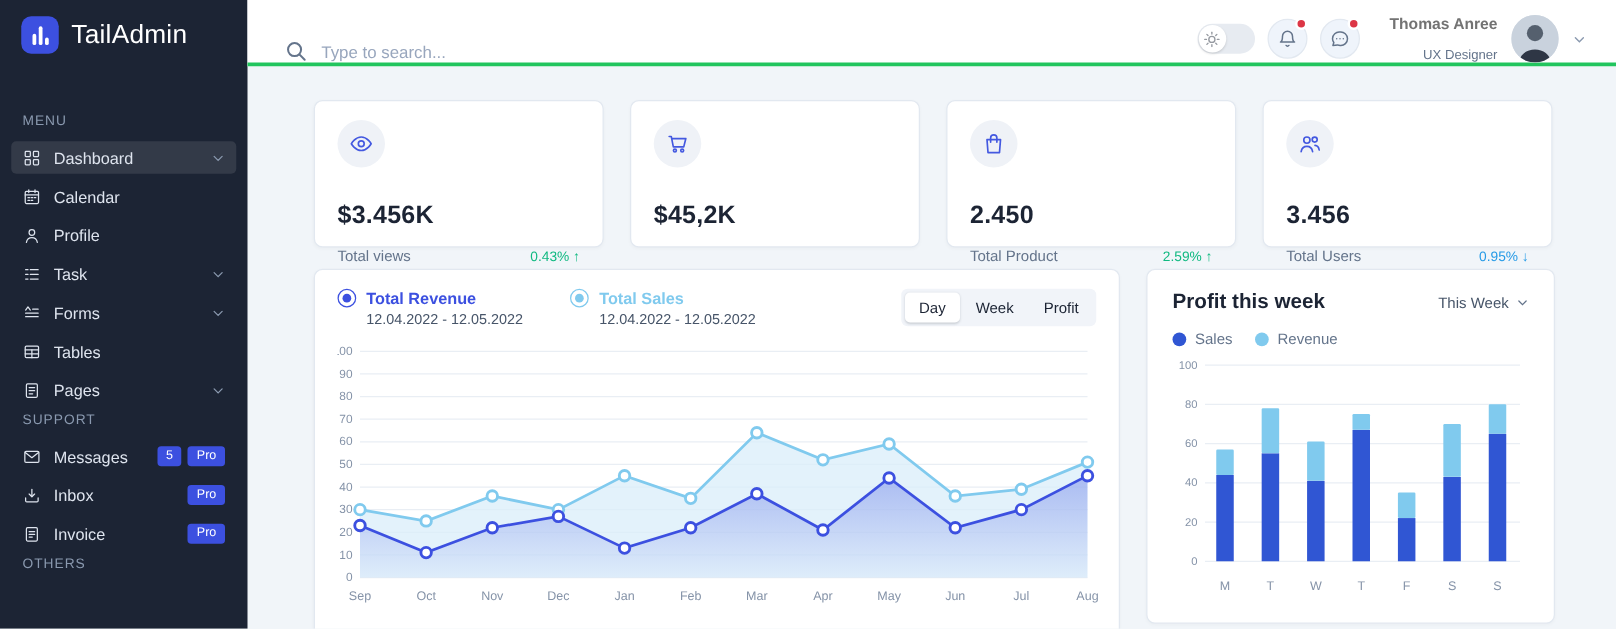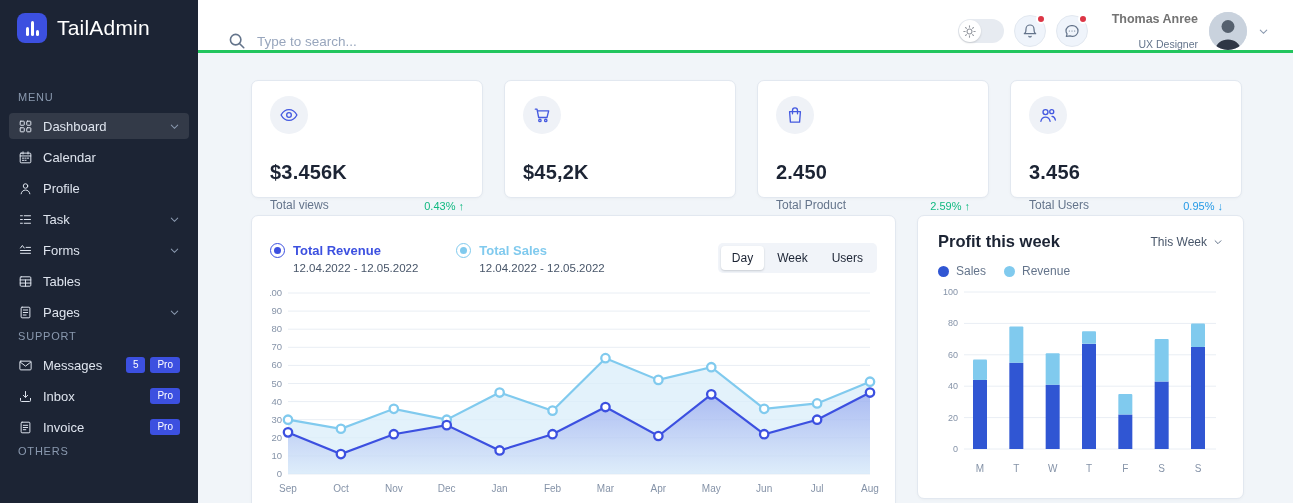--- a/index.html
+++ b/index.html
@@ -49,21 +49,21 @@
   .stat-card { height:118px; padding:15px 18px 14px; }
   .stat-icon { width:38px; height:38px; border-radius:50%; background:#EFF2F7; display:flex; align-items:center; justify-content:center; color:#3C50E0; }
   .stat-value { margin-top:27px; font-size:20px; font-weight:bold; color:#1C2434; letter-spacing:.2px; }
   .stat-bottom { display:flex; justify-content:space-between; align-items:flex-end; margin-top:14px; }
   .stat-label { font-size:12px; color:#64748B; }
   .stat-delta { font-size:11px; font-weight:500; display:flex; align-items:center; gap:3px; }
 
   
   .charts-row { display:flex; gap:21px; margin-top:17px; align-items:flex-start; }
   .area-card { width:645px; flex:0 0 645px; padding:15px 18px 18px; }
-  .area-head { display:flex; align-items:flex-start;margin-top:12px; }
+  .area-head { display:flex; align-items:flex-start; }
   .legend-block { margin-right:38px; }
   .legend-top { display:flex; align-items:center; gap:8px; }
   .radio-ring { width:15px; height:15px; border-radius:50%; border:1px solid; display:flex; align-items:center; justify-content:center; }
   .radio-dot { width:7px; height:7px; border-radius:50%; }
   .legend-name { font-size:13px; font-weight:bold; }
   .legend-period { font-size:11.5px; color:#475569; margin-top:4px; padding-left:23px; }
   .seg-control { margin-left:auto; background:#F1F4F9; border-radius:5px; padding:3px; display:flex; gap:2px; }
   .seg-btn { font-size:12px; color:#1C2434; padding:5px 11px; border-radius:4px; cursor:pointer; white-space:nowrap; }
   .seg-btn.active { background:#fff; box-shadow:0 1px 2px rgba(16,25,40,.18); font-weight:500; }
   .bar-card { flex:1; padding:16px 20px; }
@@ -389,21 +389,21 @@
               <span class="radio-ring" style="border-color: rgb(128, 202, 238);">
                   <span class="radio-dot" style="background: rgb(128, 202, 238);"></span>
                 </span>
               <span class="legend-name" style="color: rgb(128, 202, 238);">Total Sales</span>
             </div>
             <div class="legend-period">12.04.2022 - 12.05.2022</div>
           </div>
           <div class="seg-control">
               <span class="seg-btn active">Day</span>
               <span class="seg-btn">Week</span>
-              <span class="seg-btn">Users</span>
+              <span class="seg-btn">Profit</span>
             </div>
         </div>
         <svg width="609" height="228" viewBox="0 0 609 228" style="margin-top:6px; display:block;">
             <defs>
               <linearGradient id="gradRev" x1="0" y1="0" x2="0" y2="1">
                 <stop offset="0%" stop-color="#3C50E0" stop-opacity="0.34"></stop>
                 <stop offset="100%" stop-color="#3C50E0" stop-opacity="0.03"></stop>
               </linearGradient>
             </defs>
             <line x1="18" x2="600" y1="194" y2="194" stroke="#E9EEF4" stroke-width="1"></line>

